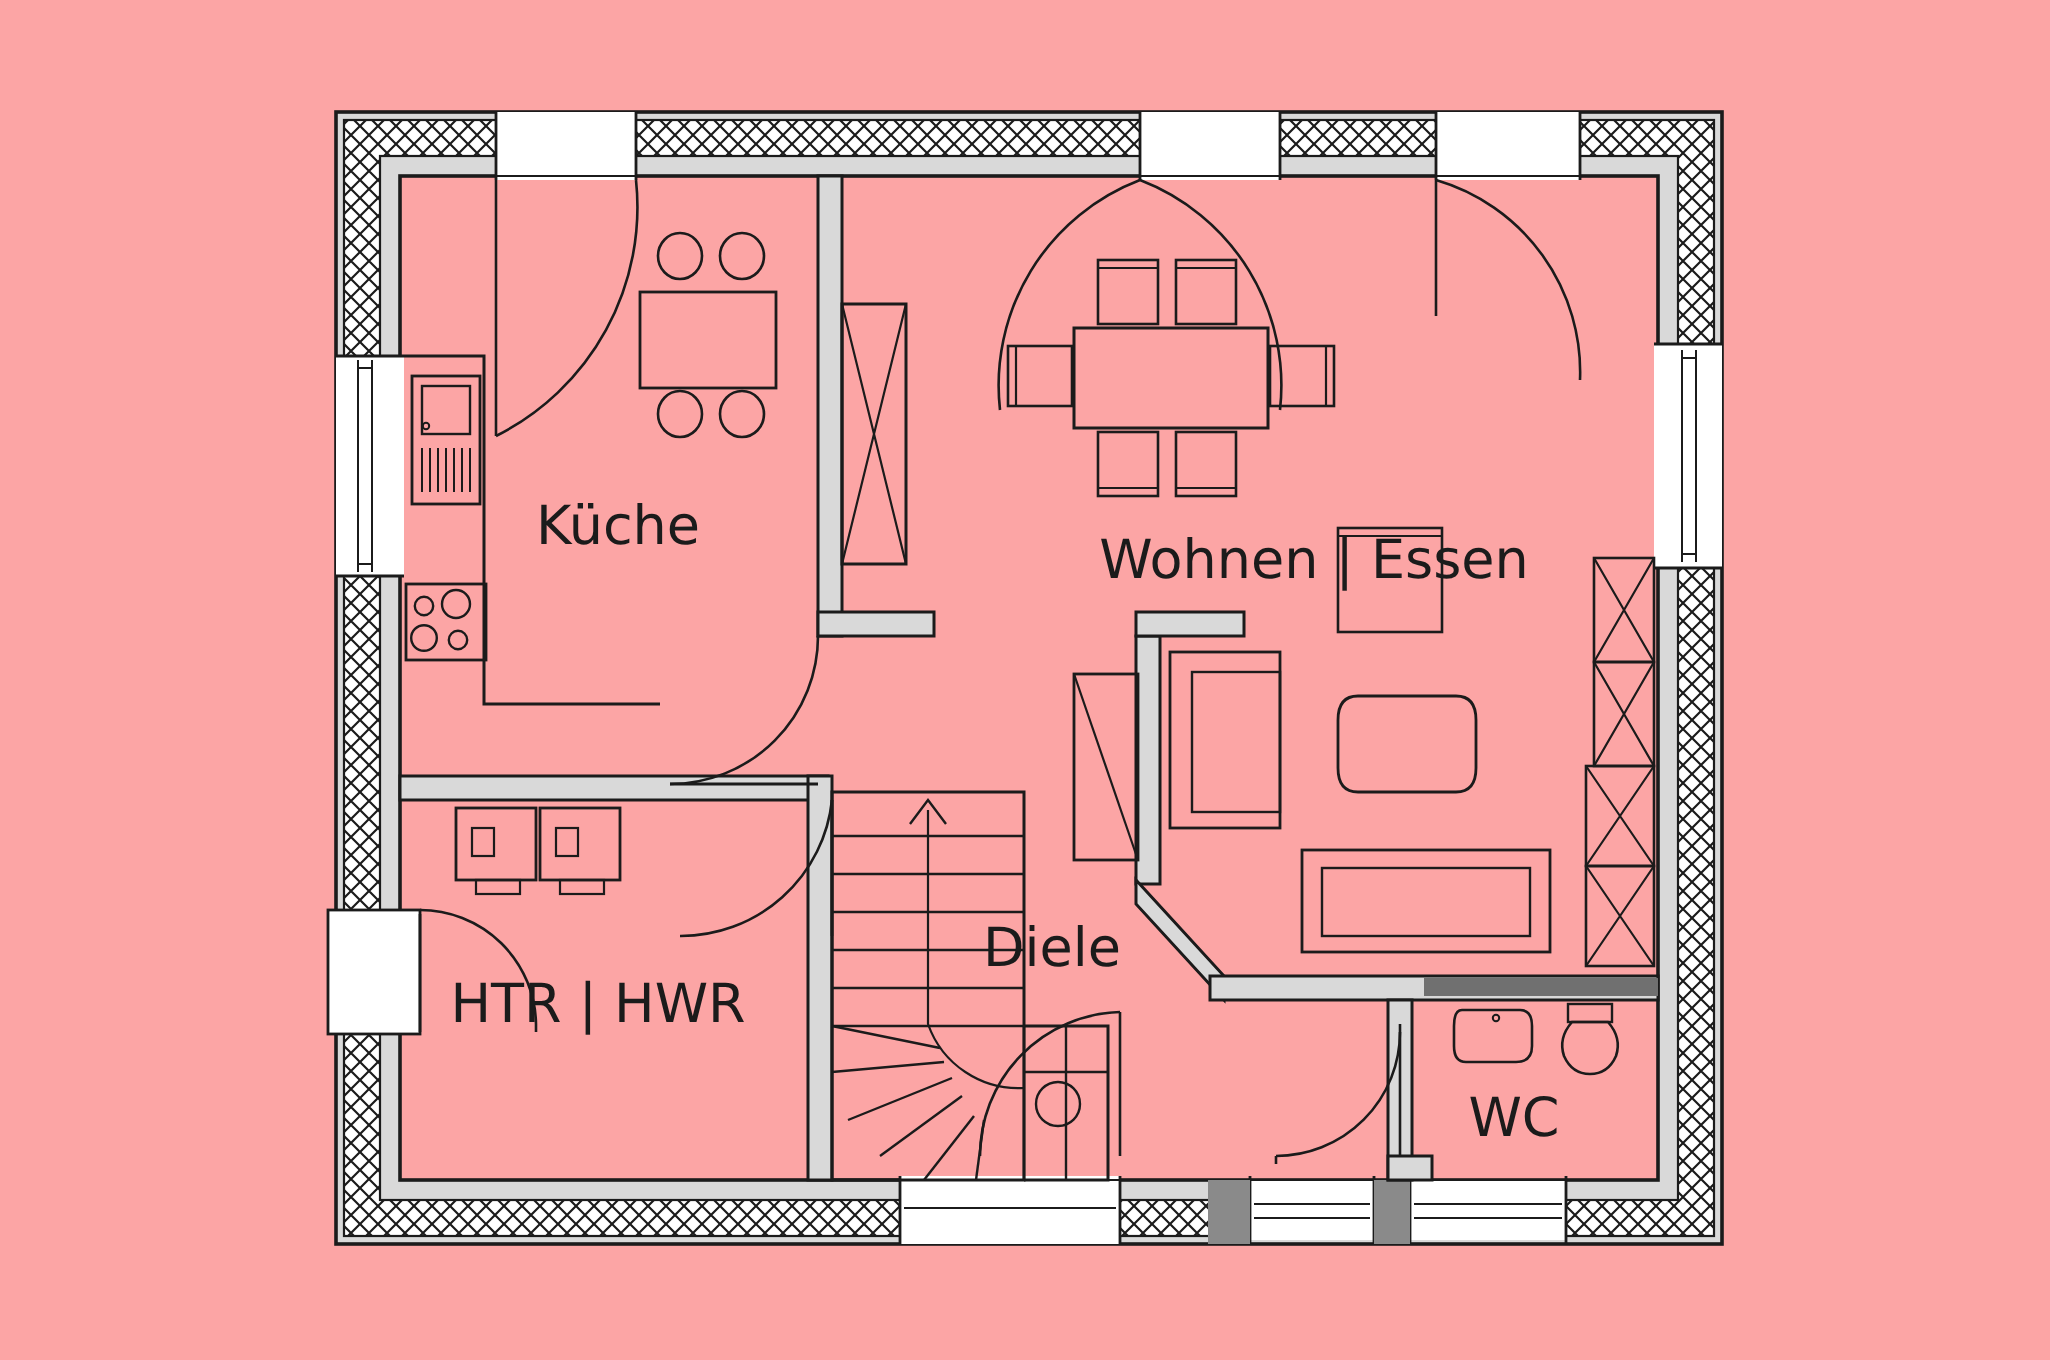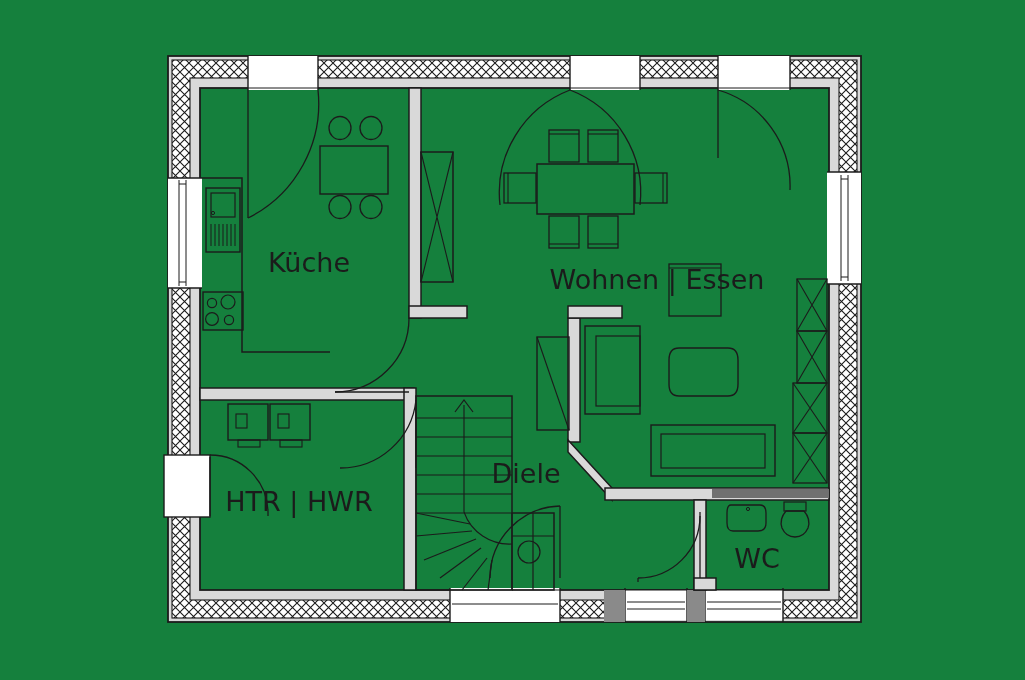--- a/index.html
+++ b/index.html
@@ -1,18 +1,18 @@
 <!DOCTYPE html>
 <html><head>
 <meta charset="utf-8">
 <style>
   html,body{margin:0;padding:0;background:#ffffff;}
   body{width:1025px;height:680px;overflow:hidden;
        font-family:"DejaVu Sans","Liberation Sans",sans-serif;}
-  #stage{position:relative;width:1025px;height:680px;background:#15803d;}
+  #stage{position:relative;width:1025px;height:680px;background:#fca5a5;}
   svg{display:block;}
   .rlabel{font-family:"DejaVu Sans","Liberation Sans",sans-serif;
           fill:#1b1b1b;font-weight:400;}
 </style>
 </head>
 <body>
 
 <div id="stage">
 <svg width="1025" height="680" viewBox="0 0 1025 680">
   <defs>

